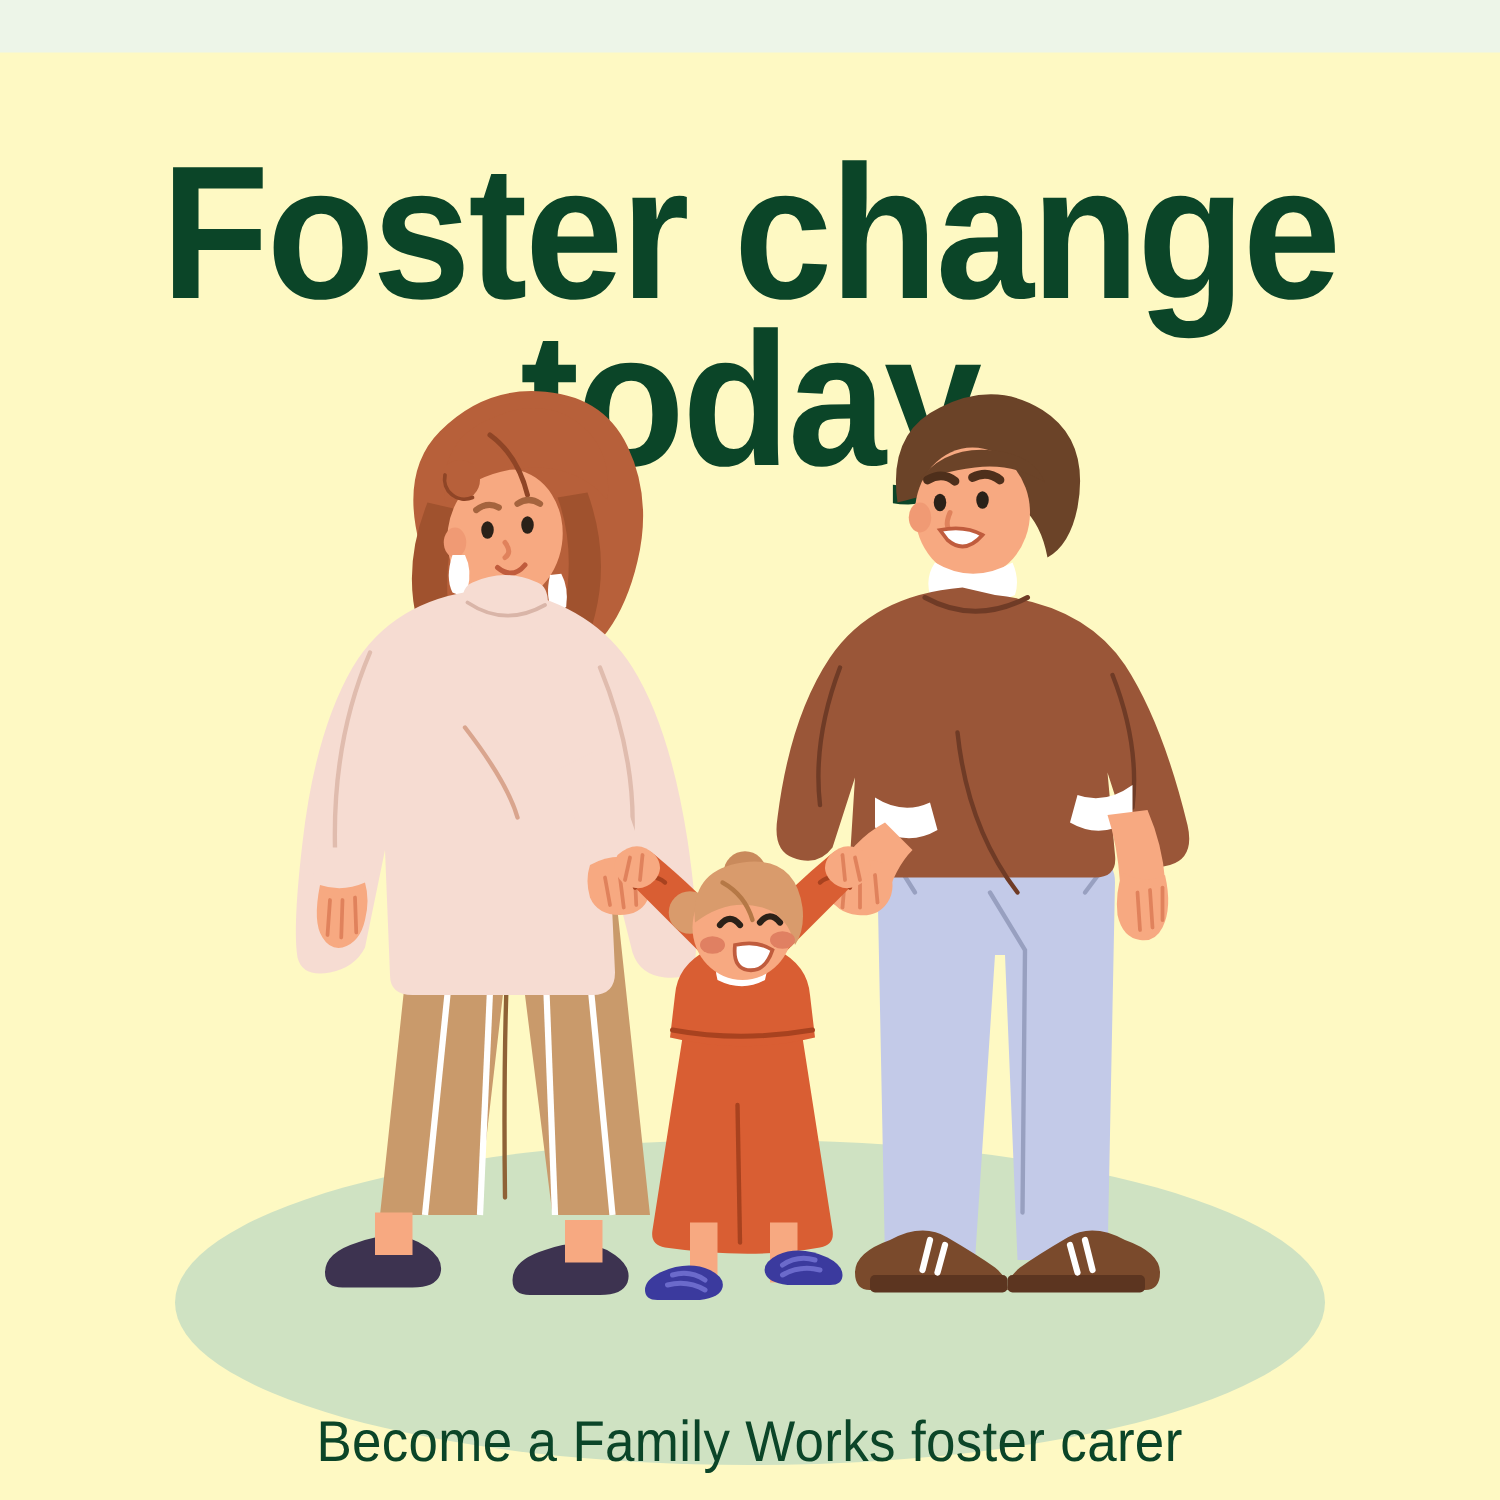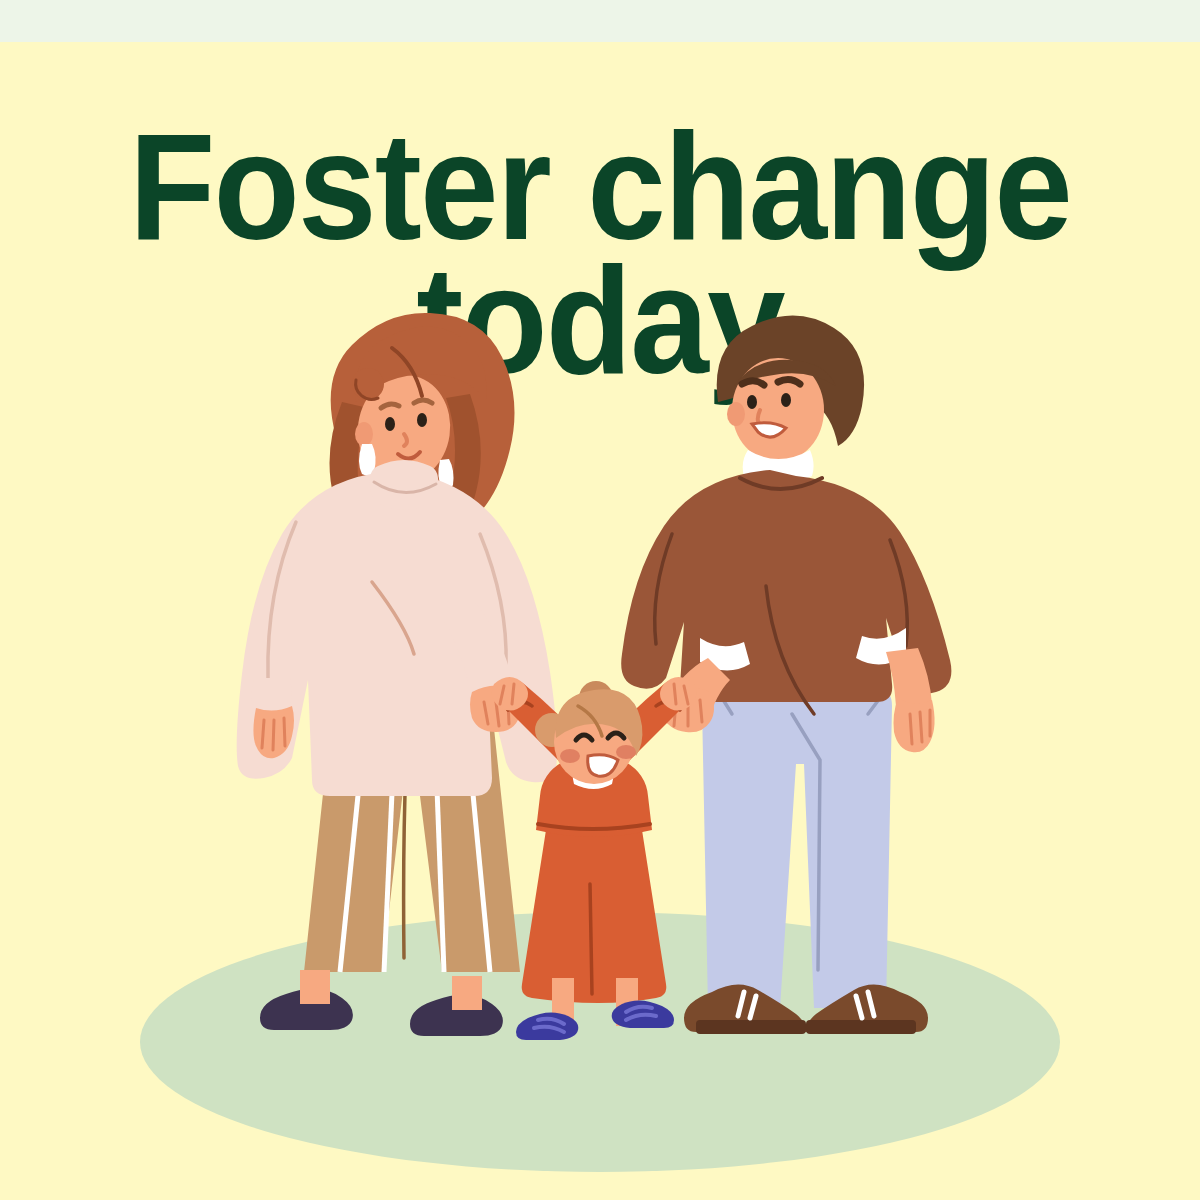--- a/index.html
+++ b/index.html
@@ -284,14 +284,17 @@
         <ellipse cx="570" cy="714" rx="10" ry="7" fill="#E08062"></ellipse>
         <ellipse cx="626" cy="710" rx="10" ry="7" fill="#E08062"></ellipse>
 
         <path d="M588 714 q18 -4 30 4 q-6 18 -20 16 q-12 -2 -10 -20 z" fill="#FFFFFF"></path>
         <path d="M588 714 q18 -4 30 4 q-6 18 -20 16 q-12 -2 -10 -20 z" stroke="#C05C3D" stroke-width="3" fill="none"></path>
       </g>
 
     </svg>
   </div>
 
+  <div class="subtitle">
+    <span>Become a Family Works foster carer</span>
+  </div>
 
 </div>
 
 </body></html>

